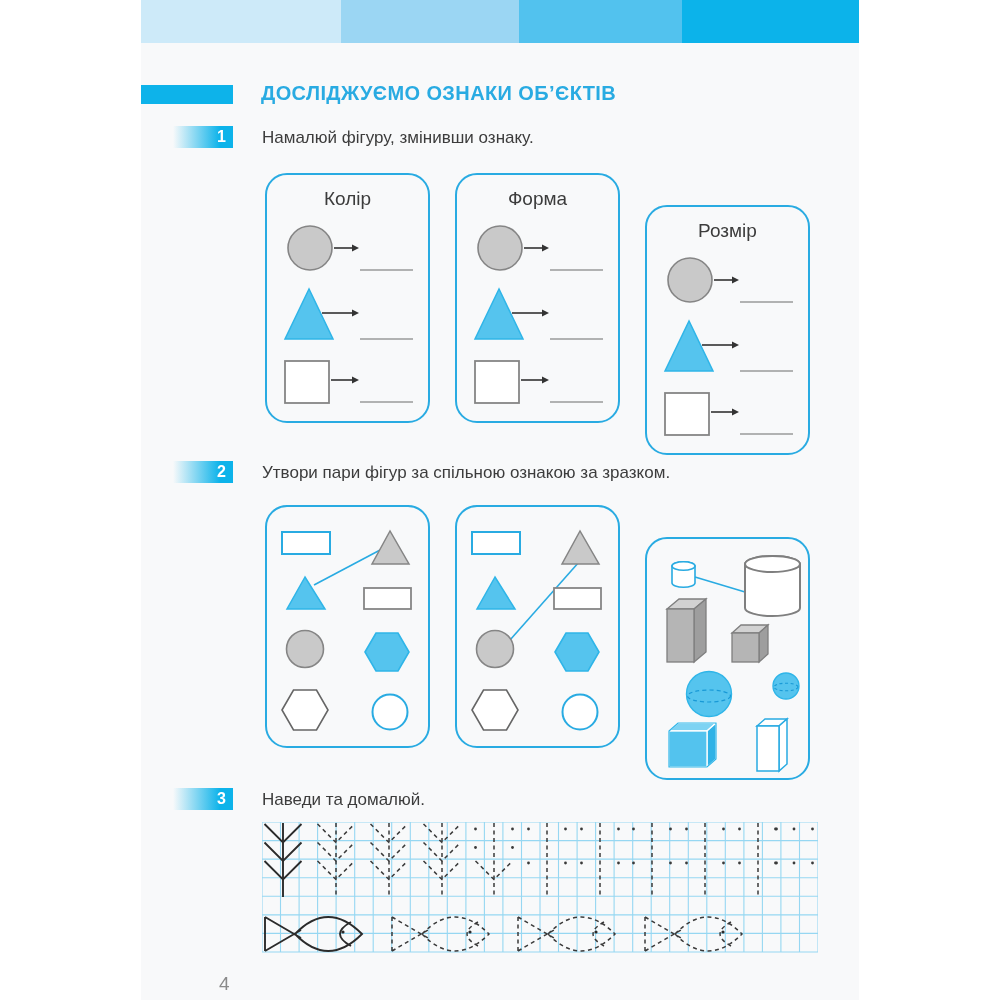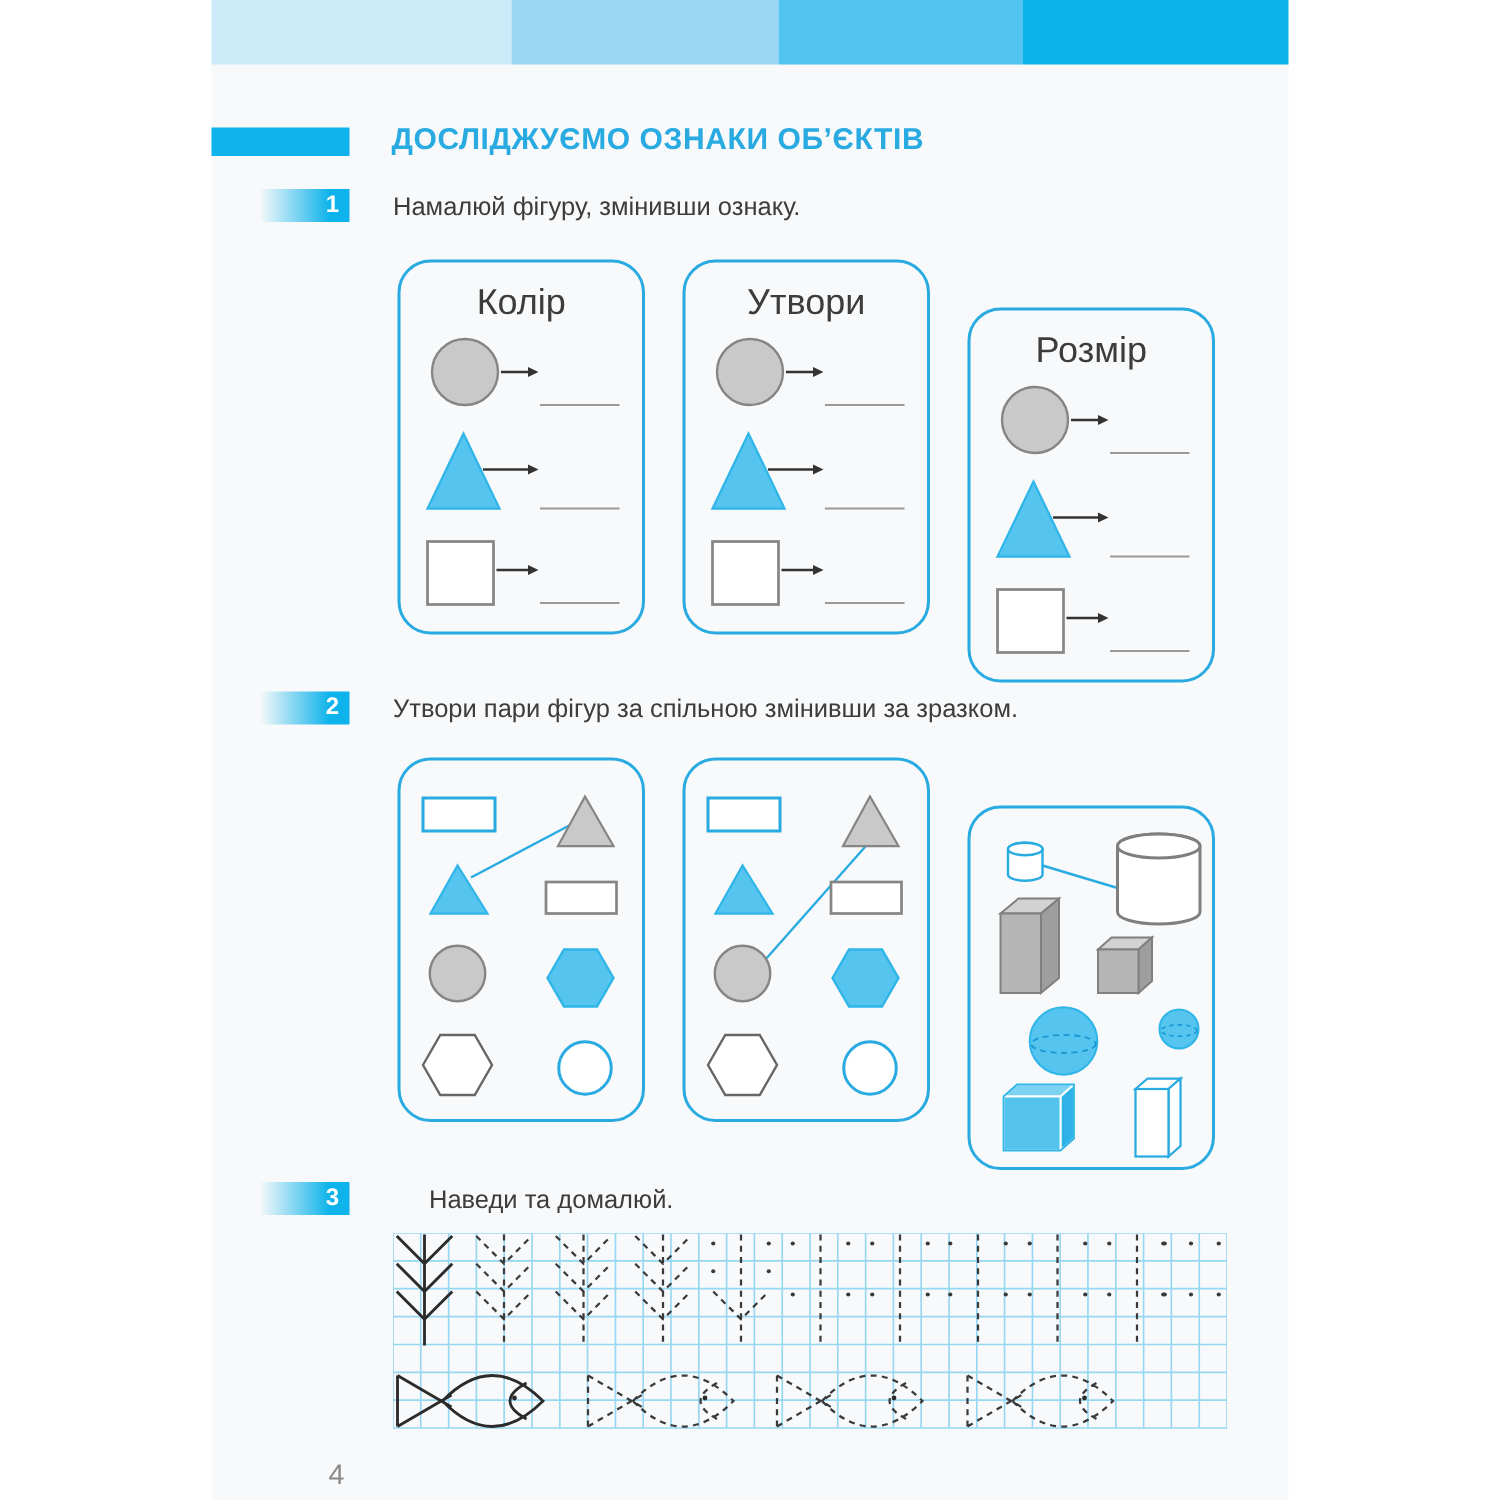--- a/index.html
+++ b/index.html
@@ -14,28 +14,28 @@
   .hb4{width:177px;background:#0cb3ea;}
   .title-bar{position:absolute;left:141px;top:85px;width:92px;height:19px;background:#0db3ea;}
   .page-title{position:absolute;left:261px;top:82px;font-size:20px;font-weight:bold;
               color:#29abe2;letter-spacing:.4px;white-space:nowrap;}
   .badge{position:absolute;left:173px;width:60px;height:22px;line-height:22px;
          background:linear-gradient(90deg,rgba(13,179,234,0) 0%,#0db3ea 78%);
          color:#fff;font-weight:bold;font-size:16px;text-align:right;
          padding-right:7px;box-sizing:border-box;}
   .b1{top:126px;} .b2{top:461px;} .b3{top:788px;}
   .task-text{position:absolute;left:262px;font-size:17px;color:#3c3c3c;white-space:nowrap;}
-  .t1{top:128px;text-align:center;} .t2{top:463px;} .t3{top:790px;margin-left:24px;}
+  .t1{top:128px;text-align:center;} .t2{top:463px;} .t3{top:790px;}
   .card{position:absolute;border:2.5px solid #29abe2;border-radius:22px;
         background:#f8f9fa;box-sizing:border-box;}
   .row1{top:173px;width:165px;height:250px;}
   .row2{top:505px;width:165px;height:243px;}
   .c1{left:265px;} .c2{left:455px;} .c3{left:645px;margin-top:32px;}
   .card-label{position:absolute;top:13px;left:0;width:100%;text-align:center;
-              font-size:24px;color:#3c3c3c;}
+              font-size:19px;color:#3c3c3c;}
   .card svg{position:absolute;left:0;top:0;}
   .trace-wrap{position:absolute;left:262px;top:822px;width:556px;height:131px;}
   .page-number{position:absolute;left:219px;top:973px;font-size:19px;color:#8a8a8a;}
 </style>
 </head>
 <body>
 
 <div class="page">
   <div class="content-bg"></div>
 
@@ -77,42 +77,42 @@
         <line x1="93" y1="95" x2="146" y2="95" stroke="#9a9a9a" stroke-width="1.3"></line>
   <polygon points="42,114 18,164 66,164" fill="#55c4ee" stroke="#2fb5e8" stroke-width="1.5"></polygon>
   <line x1="55" y1="138" x2="85" y2="138" stroke="#333" stroke-width="1.6"></line>
         <polygon points="85,134.6 92,138 85,141.4" fill="#333"></polygon> 
         <line x1="93" y1="164" x2="146" y2="164" stroke="#9a9a9a" stroke-width="1.3"></line>
   <rect x="18" y="186" width="44" height="42" fill="#fff" stroke="#858585" stroke-width="1.8"></rect>
   <line x1="64" y1="205" x2="85" y2="205" stroke="#333" stroke-width="1.6"></line>
         <polygon points="85,201.6 92,205 85,208.4" fill="#333"></polygon> 
         <line x1="93" y1="227" x2="146" y2="227" stroke="#9a9a9a" stroke-width="1.3"></line>
       </svg>
-    <div class="card-label">Утвори</div>
+    <div class="card-label">Форма</div>
   </div>
   <div class="card row1 c3">
     <svg width="160" height="245" viewBox="0 0 160 245">
   <circle cx="43" cy="73" r="22" fill="#c9c9c9" stroke="#858585" stroke-width="1.6"></circle>
   <line x1="67" y1="73" x2="85" y2="73" stroke="#333" stroke-width="1.6"></line>
         <polygon points="85,69.6 92,73 85,76.4" fill="#333"></polygon> 
         <line x1="93" y1="95" x2="146" y2="95" stroke="#9a9a9a" stroke-width="1.3"></line>
   <polygon points="42,114 18,164 66,164" fill="#55c4ee" stroke="#2fb5e8" stroke-width="1.5"></polygon>
   <line x1="55" y1="138" x2="85" y2="138" stroke="#333" stroke-width="1.6"></line>
         <polygon points="85,134.6 92,138 85,141.4" fill="#333"></polygon> 
         <line x1="93" y1="164" x2="146" y2="164" stroke="#9a9a9a" stroke-width="1.3"></line>
   <rect x="18" y="186" width="44" height="42" fill="#fff" stroke="#858585" stroke-width="1.8"></rect>
   <line x1="64" y1="205" x2="85" y2="205" stroke="#333" stroke-width="1.6"></line>
         <polygon points="85,201.6 92,205 85,208.4" fill="#333"></polygon> 
         <line x1="93" y1="227" x2="146" y2="227" stroke="#9a9a9a" stroke-width="1.3"></line>
       </svg>
     <div class="card-label">Розмір</div>
   </div>
 
   <div class="badge b2">2</div>
-  <div class="task-text t2">Утвори пари фігур за спільною змінивши за зразком.</div>
+  <div class="task-text t2">Утвори пари фігур за спільною ознакою за зразком.</div>
 
   <div class="card row2 c1">
     <svg width="160" height="238" viewBox="0 0 160 238">
   <line x1="47" y1="78" x2="115" y2="42" stroke="#29abe2" stroke-width="1.6"></line>
   <rect x="15" y="25" width="48" height="22" fill="#fff" stroke="#29abe2" stroke-width="2"></rect>
   <polygon points="123,24 105,57 142,57" fill="#c9c9c9" stroke="#858585" stroke-width="1.5"></polygon>
   <polygon points="38,70 20,102 58,102" fill="#55c4ee" stroke="#2fb5e8" stroke-width="1.5"></polygon>
   <rect x="97" y="81" width="47" height="21" fill="#fff" stroke="#858585" stroke-width="1.8"></rect>
   <circle cx="38" cy="142" r="18.5" fill="#c9c9c9" stroke="#858585" stroke-width="1.6"></circle>
   <polygon points="98,145 109,126 131,126 142,145 131,164 109,164" fill="#55c4ee" stroke="#2fb5e8" stroke-width="1.6"></polygon>

